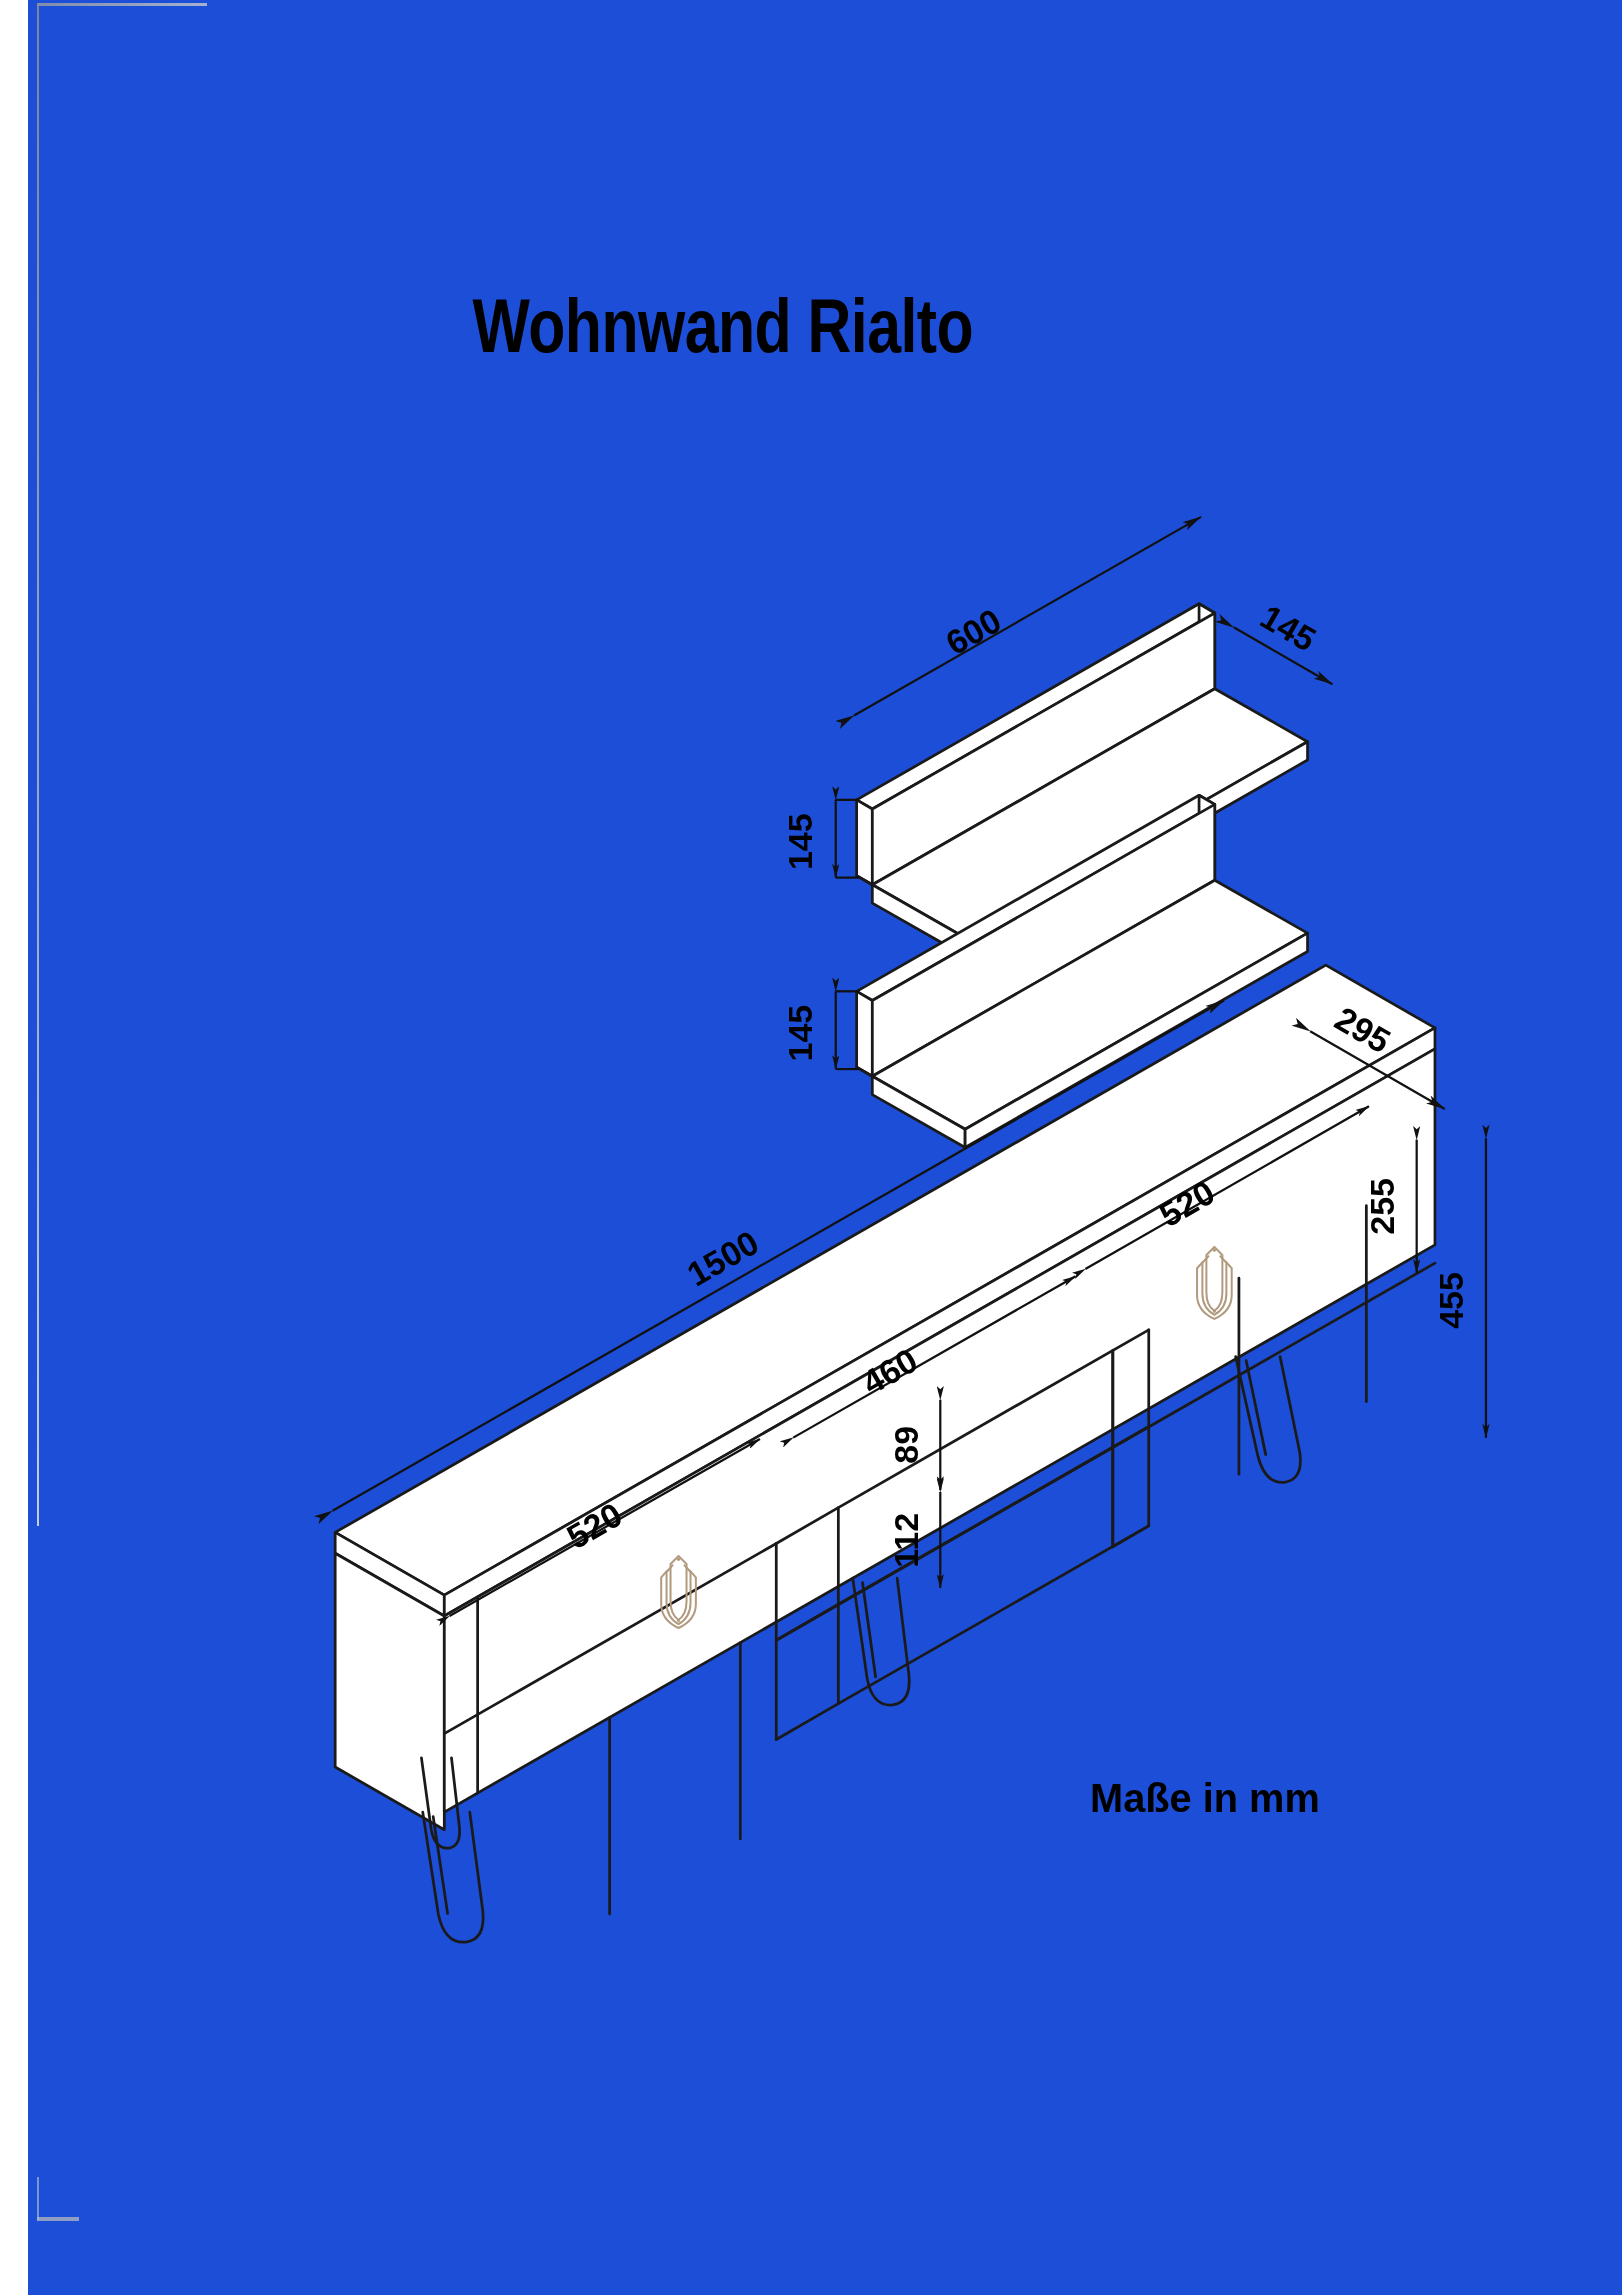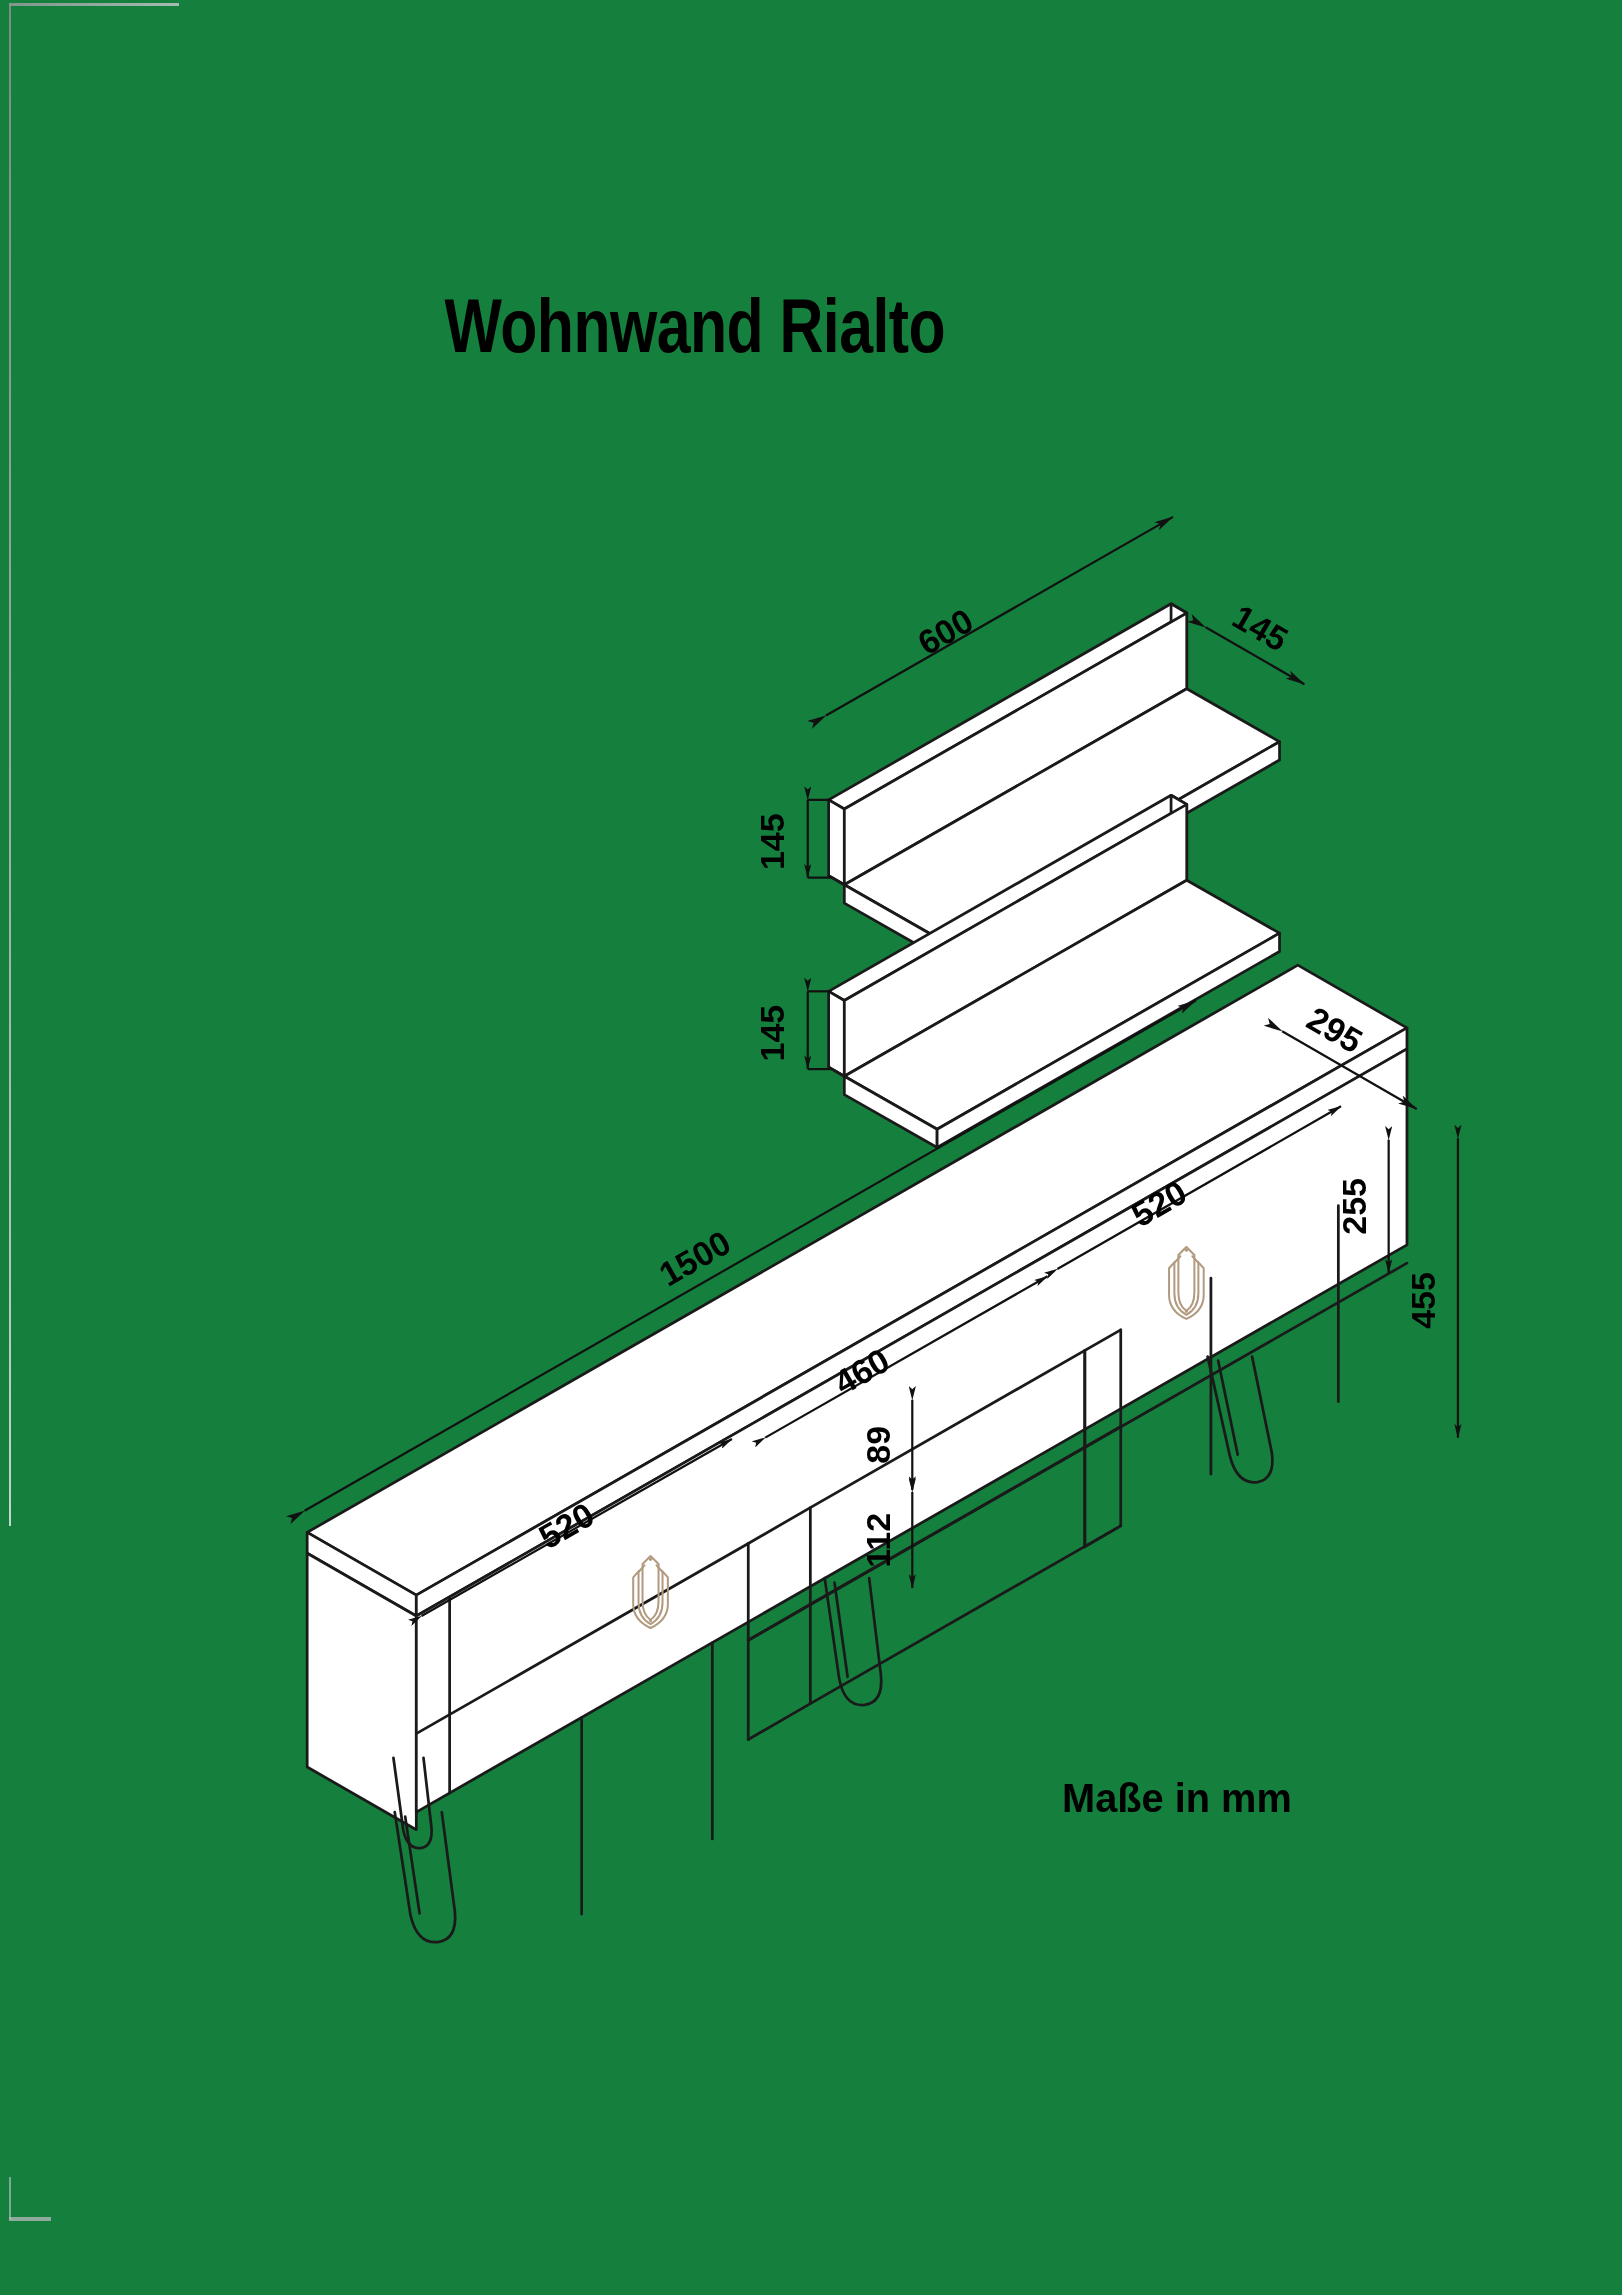--- a/index.html
+++ b/index.html
@@ -4,21 +4,22 @@
 <title>Wohnwand Rialto — Maßzeichnung</title>
 <style>
   html,body{margin:0;padding:0;background:#ffffff;}
   body{
     width:1622px;height:2295px;
     font-family:"Liberation Sans","DejaVu Sans",sans-serif;
     color:#000;overflow:hidden;position:relative;
   }
   #sheet{
     position:absolute;inset:0;
-    background:#15803d;
+    background:#1d4ed8;
+    margin-left:28px;
   }
   
   .page-edge-v{
     position:absolute;left:9.2px;top:2.6px;width:2px;height:1523px;
     background:linear-gradient(to bottom,#8d8f96,#b9bbc1 60%,#e3e4e7);
     opacity:.85;
   }
   .page-edge-h{
     position:absolute;left:9.2px;top:2.6px;width:170px;height:3.3px;
     background:linear-gradient(to right,#9a9ca2,#c8cace);

